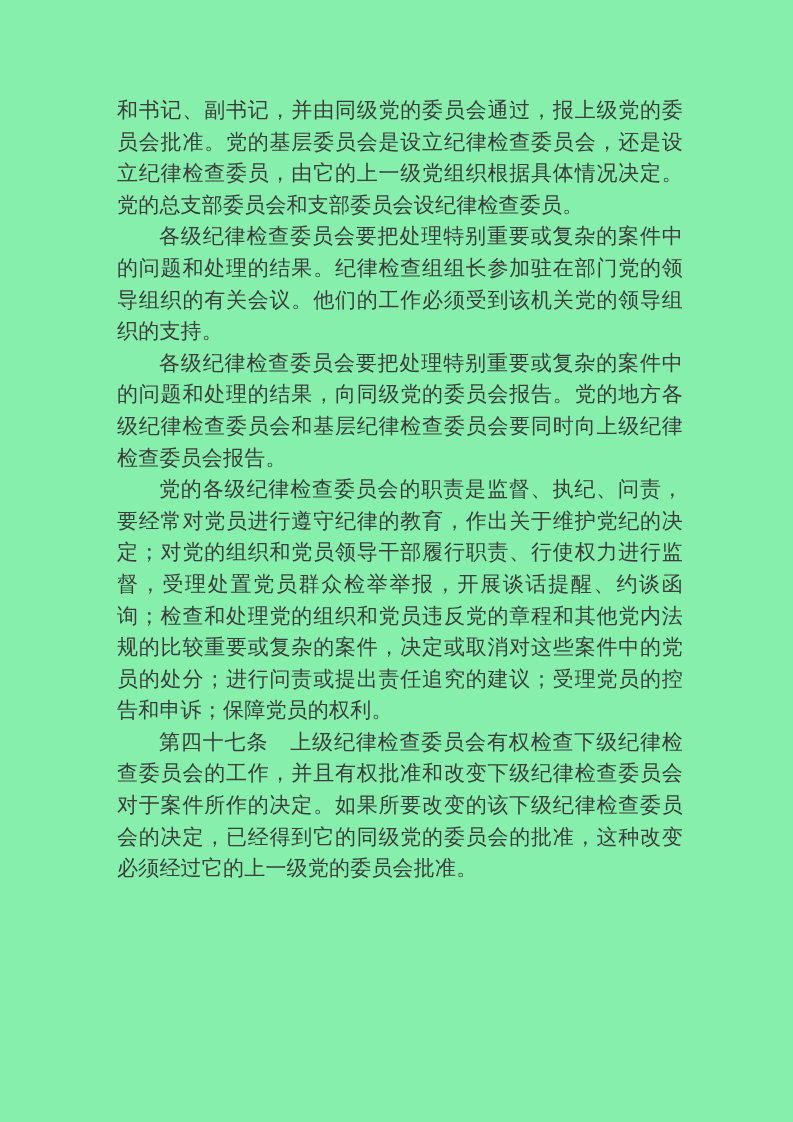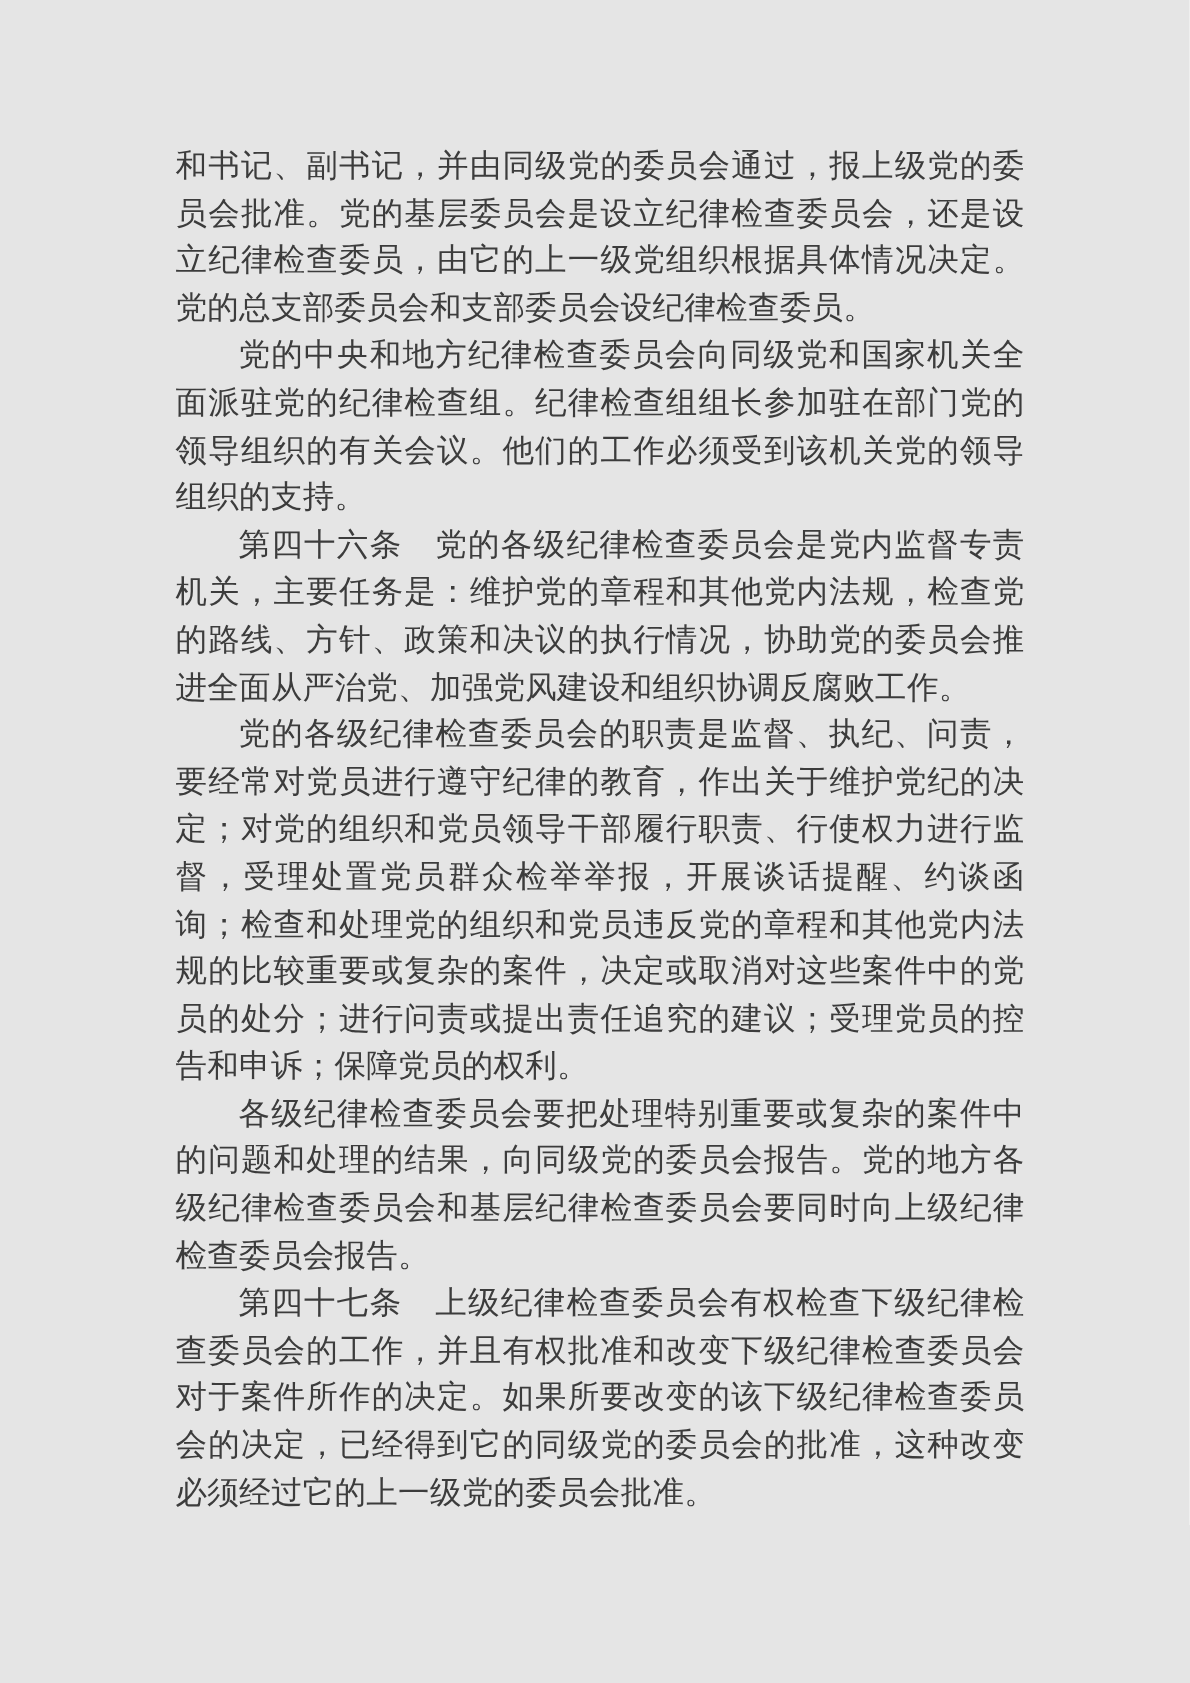--- a/index.html
+++ b/index.html
@@ -13,21 +13,21 @@
     position: relative;
     overflow: hidden;
     font-family: "Liberation Serif", "DejaVu Serif", serif;
   }
   .page {
     position: absolute;
     left: 0;
     top: 0;
     width: 793px;
     height: 1122px;
-    background: #e5e5e5;
+    background: #86efac;
   }
   .text-block {
     position: absolute;
     left: 117px;
     top: 95px;
     width: 566px;
     font-size: 21px;
     line-height: 31.6px;
     color: #3c3c3c;
     text-align: justify;
@@ -43,20 +43,19 @@
   .text-block p.no-indent {
     text-indent: 0;
   }
 </style>
 </head>
 <body>
 
 <div class="page">
   <div class="text-block">
     <p class="no-indent">和书记、副书记，并由同级党的委员会通过，报上级党的委员会批准。党的基层委员会是设立纪律检查委员会，还是设立纪律检查委员，由它的上一级党组织根据具体情况决定。党的总支部委员会和支部委员会设纪律检查委员。</p>
-    <p>党的中央和地方纪律检查委员会向同级党和国家机关全面派驻党的纪律检查组。纪律检查组组长参加驻在部门党的领导组织的有关会议。他们的工作必须受到该机关党的领导组织的支持。</p>
-    <p>第四十六条　党的各级纪律检查委员会是党内监督专责机关，主要任务是：维护党的章程和其他党内法规，检查党的路线、方针、政策和决议的执行情况，协助党的委员会推进全面从严治党、加强党风建设和组织协调反腐败工作。</p>
+    <p>各级纪律检查委员会要把处理特别重要或复杂的案件中的问题和处理的结果。纪律检查组组长参加驻在部门党的领导组织的有关会议。他们的工作必须受到该机关党的领导组织的支持。</p>
+    <p>各级纪律检查委员会要把处理特别重要或复杂的案件中的问题和处理的结果，向同级党的委员会报告。党的地方各级纪律检查委员会和基层纪律检查委员会要同时向上级纪律检查委员会报告。</p>
     <p>党的各级纪律检查委员会的职责是监督、执纪、问责，要经常对党员进行遵守纪律的教育，作出关于维护党纪的决定；对党的组织和党员领导干部履行职责、行使权力进行监督，受理处置党员群众检举举报，开展谈话提醒、约谈函询；检查和处理党的组织和党员违反党的章程和其他党内法规的比较重要或复杂的案件，决定或取消对这些案件中的党员的处分；进行问责或提出责任追究的建议；受理党员的控告和申诉；保障党员的权利。</p>
-    <p>各级纪律检查委员会要把处理特别重要或复杂的案件中的问题和处理的结果，向同级党的委员会报告。党的地方各级纪律检查委员会和基层纪律检查委员会要同时向上级纪律检查委员会报告。</p>
     <p>第四十七条　上级纪律检查委员会有权检查下级纪律检查委员会的工作，并且有权批准和改变下级纪律检查委员会对于案件所作的决定。如果所要改变的该下级纪律检查委员会的决定，已经得到它的同级党的委员会的批准，这种改变必须经过它的上一级党的委员会批准。</p>
 
   </div>
 </div>
 
 </body></html>

